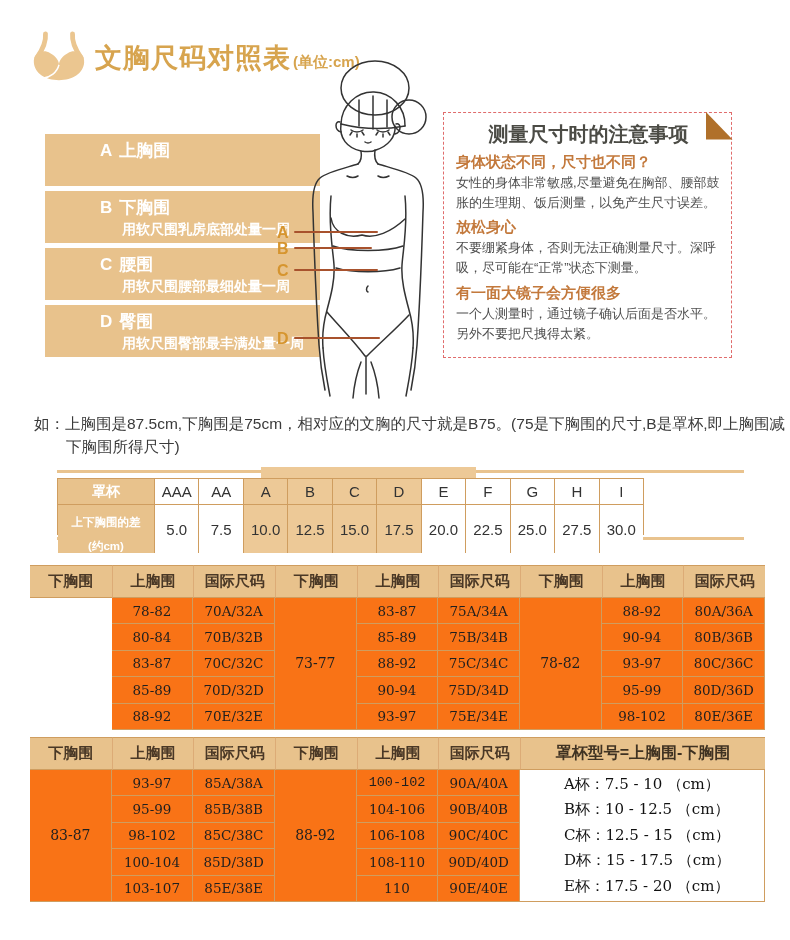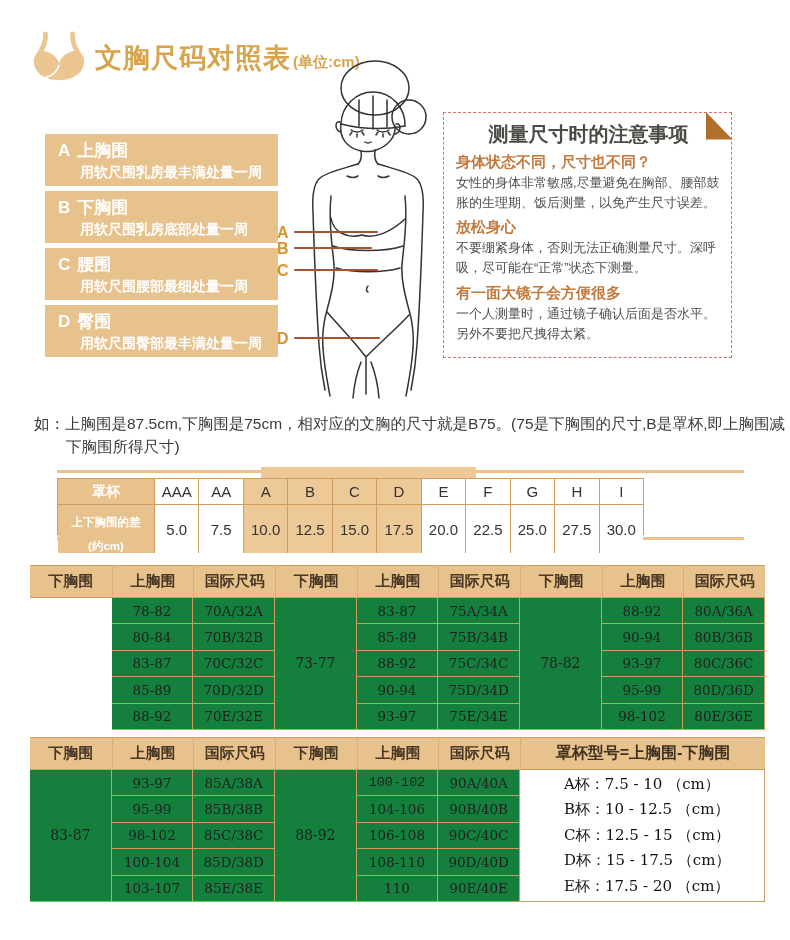--- a/index.html
+++ b/index.html
@@ -4,21 +4,21 @@
 <style>
   html,body{margin:0;padding:0;background:#fff;}
   #page{position:relative;width:790px;height:940px;background:#fff;overflow:hidden;
         font-family:"Liberation Sans",sans-serif;border-radius:25px;}
   
   .hdr-icon{position:absolute;left:30px;top:30px;width:58px;height:56px;}
   .hdr-title{position:absolute;left:95px;top:40px;display:flex;align-items:baseline;}
   .hdr-title .t{font-size:27px;font-weight:bold;color:var(--gold,#d7a44e);letter-spacing:1px;}
   .hdr-title .u{font-size:15px;font-weight:bold;color:var(--gold,#d7a44e);margin-left:2px;}
   
-  .m-box{position:absolute;left:45px;width:233px;height:52px;background:var(--tan,#e8c28c);}
+  .m-box{position:absolute;left:45px;width:233px;height:52px;background:var(--tan,#e8c28c);padding-left:42px;}
   .m-line1{padding:5px 0 0 13px;font-size:17px;font-weight:bold;color:#fff;}
   .m-line1 .nm{margin-left:7px;}
   .m-line2{padding-left:35px;font-size:14px;font-weight:bold;color:#fff;margin-top:2px;}
   
   .figure{position:absolute;left:275px;top:60px;width:190px;height:345px;}
   .figure path,.figure ellipse,.figure circle{fill:none;stroke:#333;stroke-width:1.5;
         stroke-linecap:round;stroke-linejoin:round;}
   .figure .mline{stroke:var(--mline,#a8522d);stroke-width:2;}
   .figure text{font-family:"Liberation Sans",sans-serif;font-size:16px;font-weight:bold;
         fill:var(--mletter,#d6952f);stroke:none;}
@@ -48,21 +48,21 @@
   .cup-cell.hl{background:var(--tanlight,#edc997);}
   
   .size-table{position:absolute;left:30px;width:735px;display:grid;
         grid-template-columns:repeat(9,1fr);grid-template-rows:33px repeat(5,26.4px);}
   .st-head{background:var(--tan,#e8c28c);color:#4a3826;font-weight:bold;font-size:15px;
         display:flex;align-items:center;justify-content:center;
         border-top:1.5px solid var(--bline,#cf9d5f);border-bottom:1px solid var(--bline,#cf9d5f);
         border-left:1px solid #dcab76;}
   .st-head.first{border-left:none;}
   .st-head.formula-head{grid-column:7 / span 3;font-size:16px;color:#3f3222;}
-  .st-under,.st-cell{background:#15803d;display:flex;align-items:center;justify-content:center;
+  .st-under,.st-cell{background:#f97316;display:flex;align-items:center;justify-content:center;
         border-right:1px solid var(--bline,#cf9d5f);border-bottom:1px solid var(--bline,#cf9d5f);
         font-family:"DejaVu Serif","Liberation Serif",serif;font-size:13.5px;color:#1f1f1f;}
   .st-under{font-size:14px;}
   .formula-body{grid-column:7 / span 3;grid-row:2 / span 5;background:#fff;
         border-right:1px solid var(--bline,#cf9d5f);border-bottom:1px solid var(--bline,#cf9d5f);
         display:flex;flex-direction:column;justify-content:center;gap:6.5px;padding-left:44px;
         font-family:"DejaVu Serif","Liberation Serif",serif;font-size:15px;color:#111;}
 </style>
 </head>
 <body>
@@ -76,21 +76,20 @@
     <path d="M30 35 C 28 43 21 48 13 49" fill="none" stroke="#fff" stroke-width="1.5"></path>
   </svg>
   <div class="hdr-title">
     <span class="t">文胸尺码对照表</span>
     <span class="u">(单位:cm)</span>
   </div>
 
   <div id="measure-labels">
       <div class="m-box" style="top: 134px;">
         <div class="m-line1"><span>A</span><span class="nm">上胸围</span></div>
-        <div class="m-line2">用软尺围乳房最丰满处量一周</div>
       </div>
       <div class="m-box" style="top: 191px;">
         <div class="m-line1"><span>B</span><span class="nm">下胸围</span></div>
         <div class="m-line2">用软尺围乳房底部处量一周</div>
       </div>
       <div class="m-box" style="top: 248px;">
         <div class="m-line1"><span>C</span><span class="nm">腰围</span></div>
         <div class="m-line2">用软尺围腰部最细处量一周</div>
       </div>
       <div class="m-box" style="top: 305px;">

